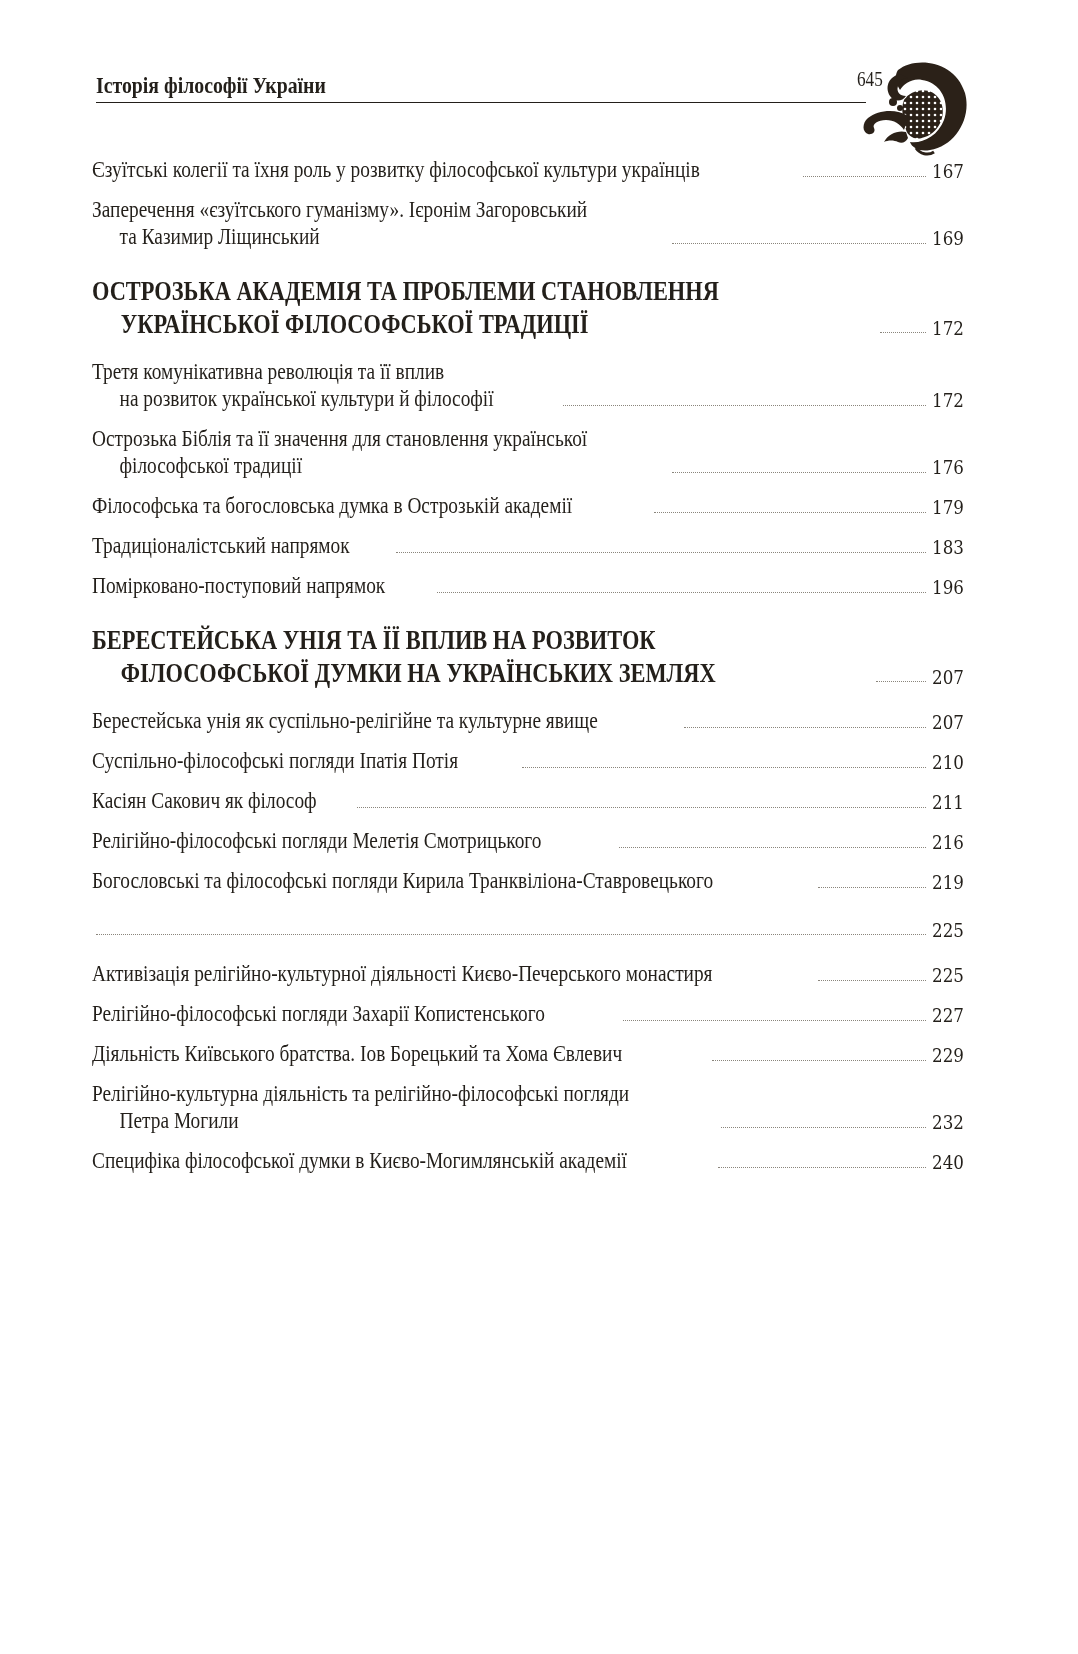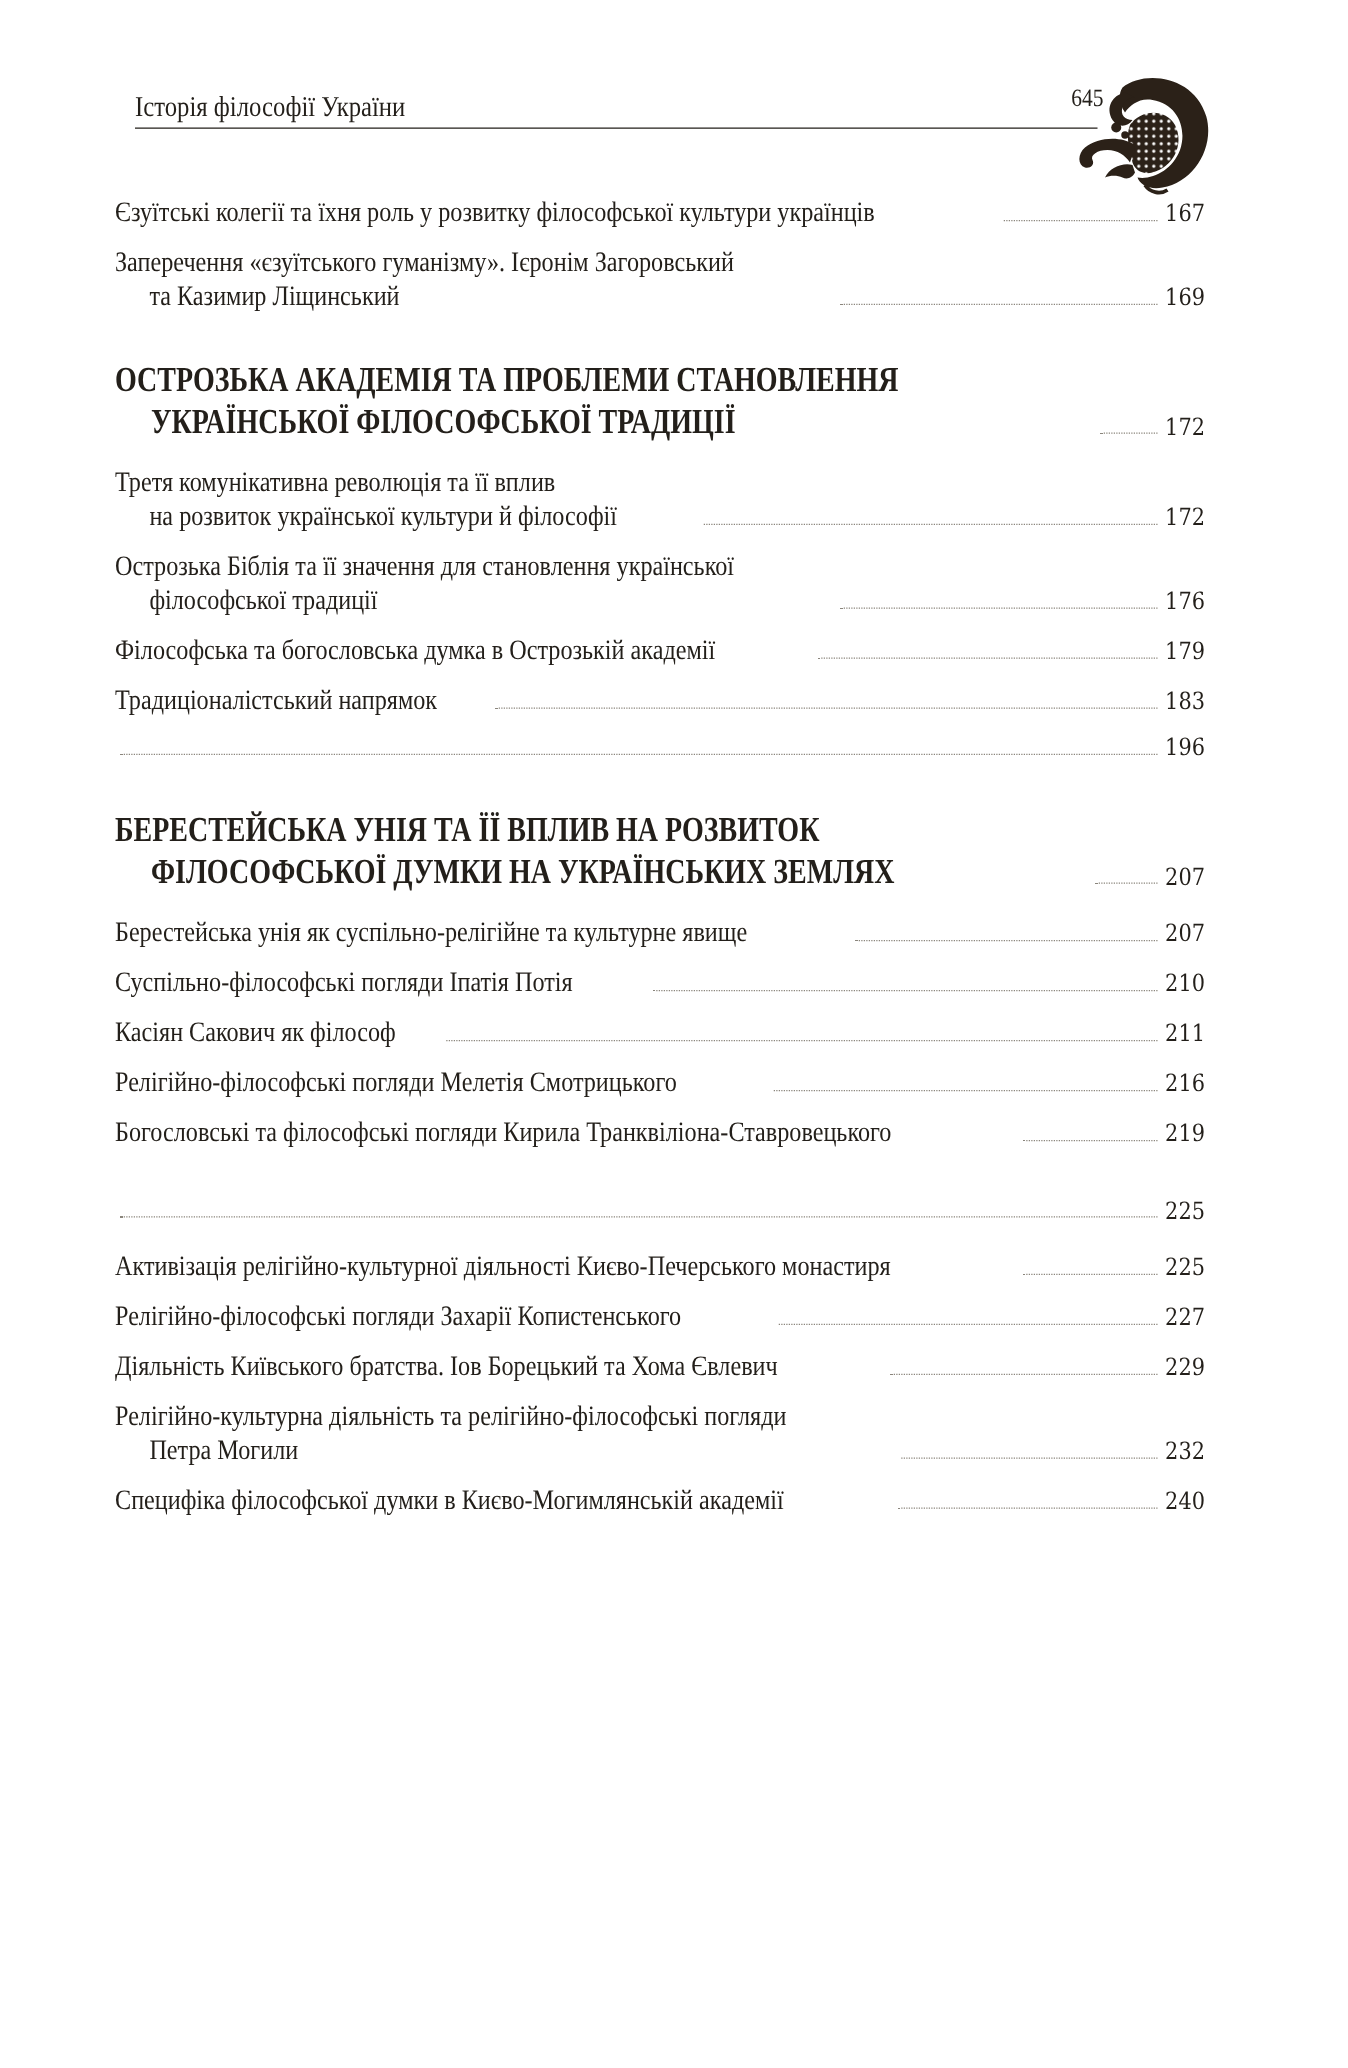--- a/index.html
+++ b/index.html
@@ -10,25 +10,26 @@
     body {
       width: 1078px;
       height: 1654px;
       position: relative;
       overflow: hidden;
       font-family: "Liberation Serif", "DejaVu Serif", serif;
       color: #231f1a;
     }
     .page-header {
       position: absolute;
-      left: 108px;
+      left: 96px;
       top: 64px;
       width: 770px;
       height: 38px;
       border-bottom: 1.5px solid #231f1a;
+      font-weight: bold;
     }
     .running-title {
       position: absolute;
       left: 0;
       bottom: 3px;
       font-size: 23px;
       transform: scaleX(0.86);
       transform-origin: left bottom;
       white-space: nowrap;
     }
@@ -86,21 +87,21 @@
       text-align: right;
       font-size: 19px;
       line-height: 24px;
       font-family: "DejaVu Serif", serif;
       transform: scaleX(0.88);
       transform-origin: right bottom;
     }
     .chapter {
       display: flex;
       align-items: flex-end;
-      margin-top: 38px;
+      margin-top: 24px;
       margin-bottom: 18px;
       font-size: 28px;
       line-height: 33px;
       font-weight: bold;
     }
     .chapter .text-wrap {
       flex: 0 1 auto;
     }
     .chapter .line {
       display: block;
@@ -205,20 +206,23 @@
     <span class="pg">179</span>
   </div>
   <div class="entry">
     <div class="text-wrap">
         <span class="line">Традиціоналістський напрямок</span>
       </div>
     <span class="leader"></span>
     <span class="pg">183</span>
   </div>
   <div class="entry">
+    <div class="text-wrap">
+        <span class="line">Помірковано-поступовий напрямок</span>
+      </div>
     <span class="leader"></span>
     <span class="pg">196</span>
   </div>
 
   <div class="chapter">
     <div class="text-wrap">
       <span class="line">БЕРЕСТЕЙСЬКА УНІЯ ТА ЇЇ ВПЛИВ НА РОЗВИТОК</span>
       <span class="line indent">ФІЛОСОФСЬКОЇ ДУМКИ НА УКРАЇНСЬКИХ ЗЕМЛЯХ</span>
     </div>
     <span class="leader"></span>

